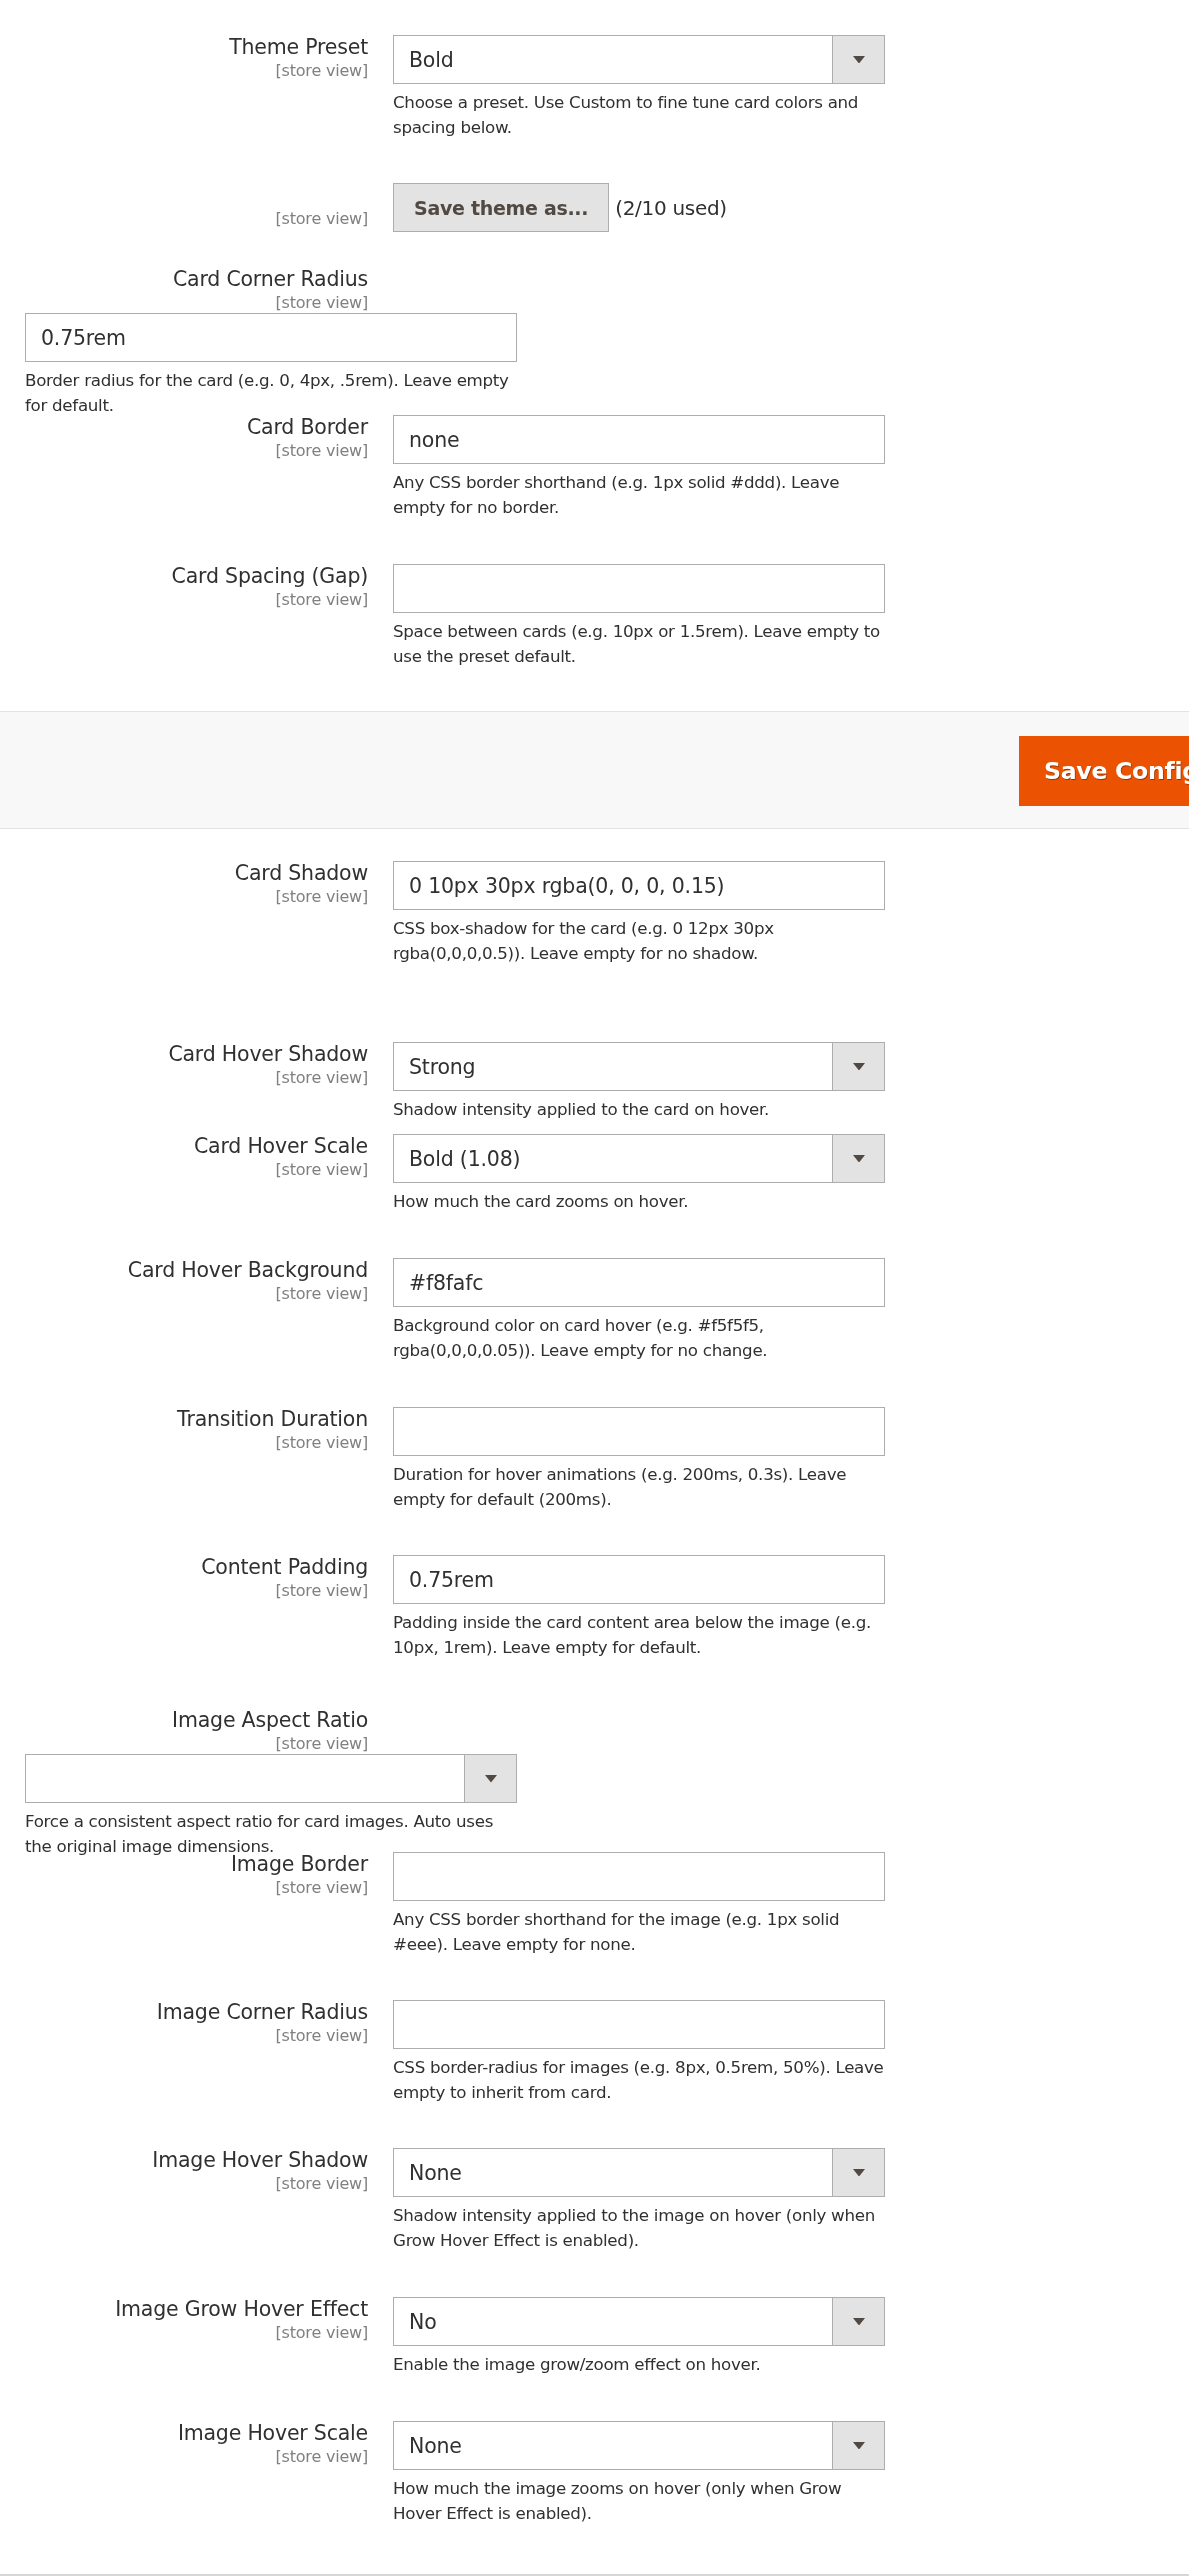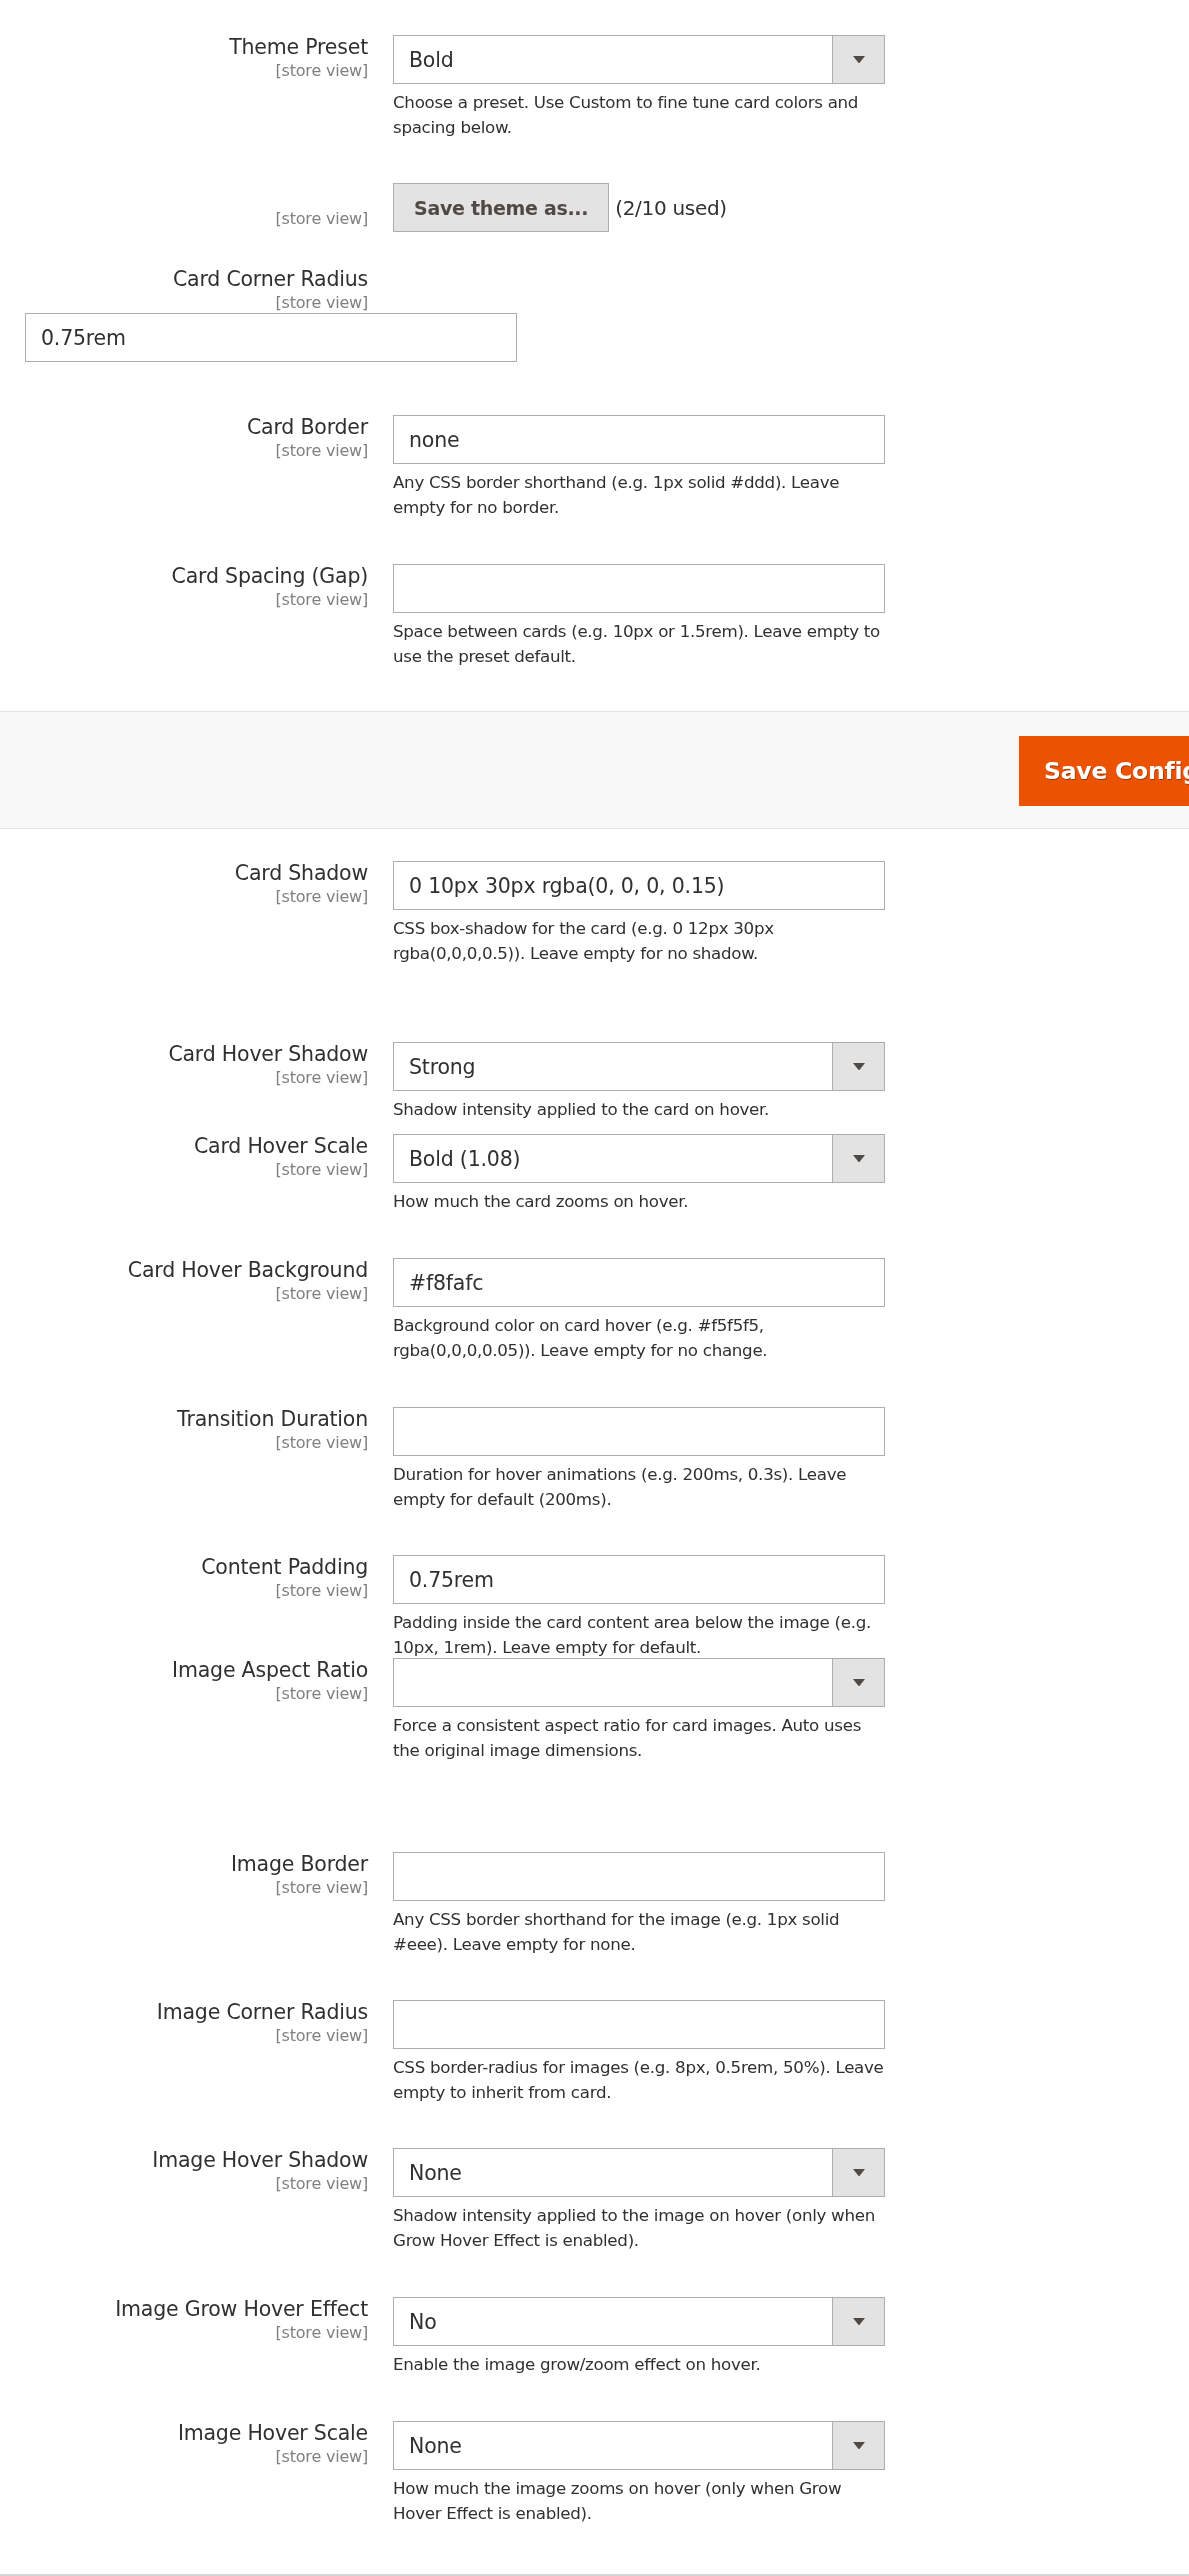--- a/index.html
+++ b/index.html
@@ -200,20 +200,21 @@
   </div>
 </div>
 
 <div class="abs row" style="top:267px;flex-direction:column;">
   <div class="label-col">
     <div class="label-main">Card Corner Radius</div>
     <div class="label-scope">[store view]</div>
   </div>
   <div class="control-col">
     <div class="text-input">0.75rem</div>
+    <div class="note">Border radius for the card (e.g. 0, 4px, .5rem). Leave empty for default.</div>
   </div>
 </div>
 
 <div class="abs row" style="top:415px;">
   <div class="label-col">
     <div class="label-main">Card Border</div>
     <div class="label-scope">[store view]</div>
   </div>
   <div class="control-col">
     <div class="text-input">none</div>
@@ -309,21 +310,21 @@
   <div class="label-col">
     <div class="label-main">Content Padding</div>
     <div class="label-scope">[store view]</div>
   </div>
   <div class="control-col">
     <div class="text-input">0.75rem</div>
     <div class="note">Padding inside the card content area below the image (e.g. 10px, 1rem). Leave empty for default.</div>
   </div>
 </div>
 
-<div class="abs row" style="top:1658px;">
+<div class="abs row" style="top:1708px;flex-direction:column;">
   <div class="label-col">
     <div class="label-main">Image Aspect Ratio</div>
     <div class="label-scope">[store view]</div>
   </div>
   <div class="control-col">
     <div class="select">
       <div class="select-value"></div>
       <div class="select-arrow">
         <svg width="12" height="7.6" viewBox="0 0 16 10">
             <polygon points="0,0 16,0 8,10" fill="#514943"></polygon>

